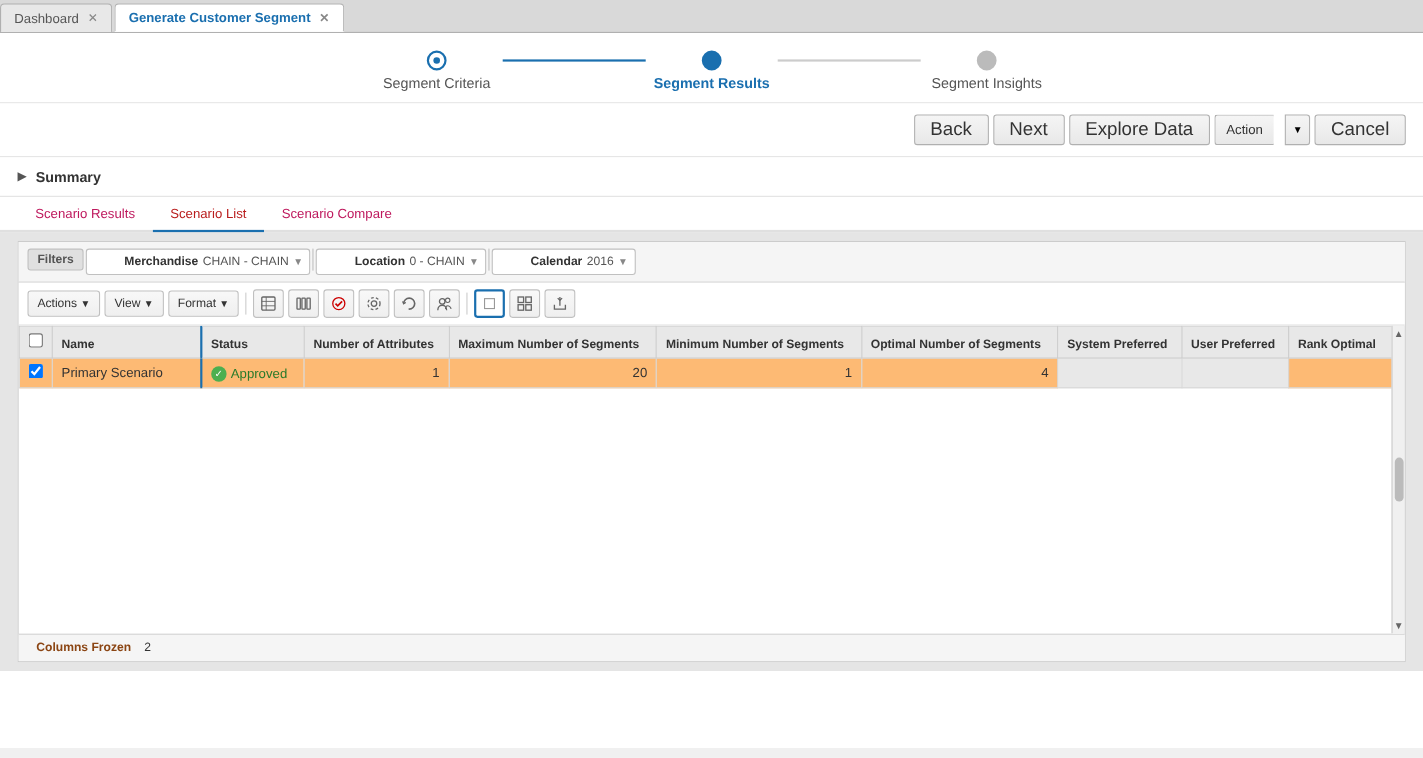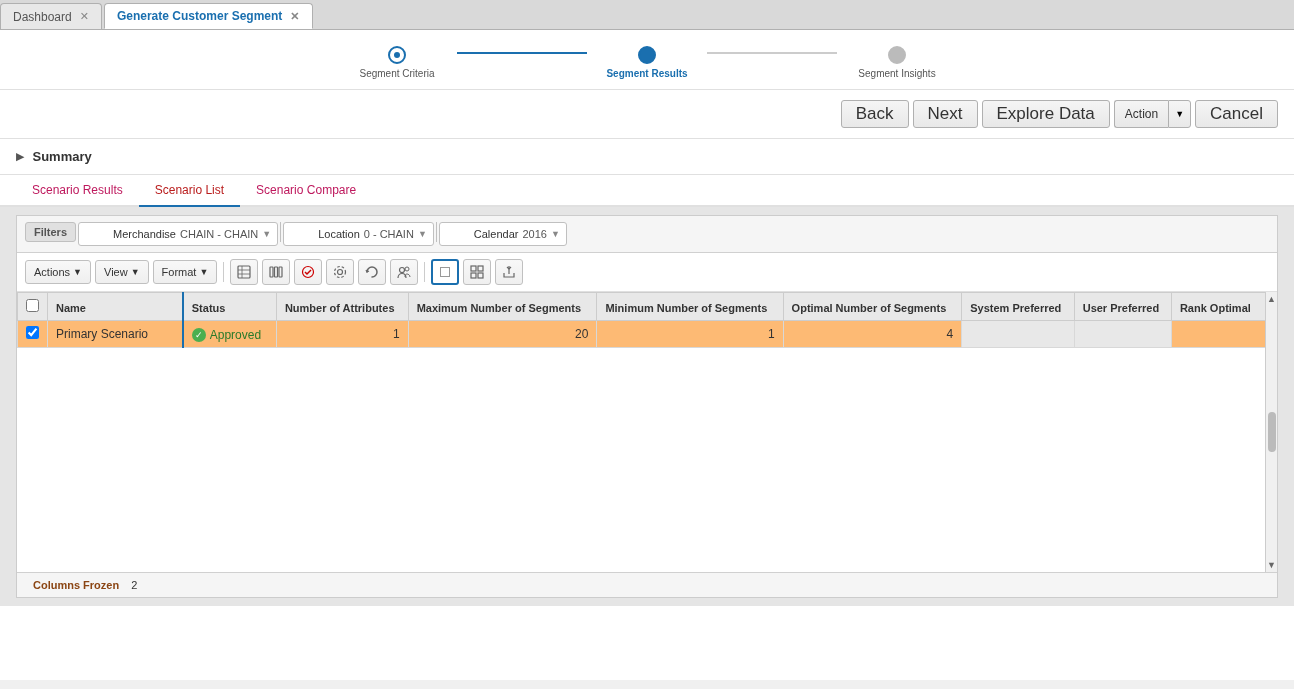--- a/index.html
+++ b/index.html
@@ -89,21 +89,21 @@
       border-color: #bbb;
       background: #bbb;
     }
     .step-circle .inner-dot {
       width: 6px;
       height: 6px;
       border-radius: 50%;
       background: #1a6faf;
     }
     .step-label {
-      font-size: 10px;
+      font-size: 13px;
       color: #555;
       text-align: right;
     }
     .step-label.active {
       color: #1a6faf;
       font-weight: bold;
     }
     .step-connector {
       width: 130px;
       height: 2px;
@@ -131,20 +131,21 @@
       color: #333;
       cursor: pointer;
       border-radius: 3px;
       height: 28px;
       display: flex;
       align-items: center;
     }
     .btn-action {
       display: flex;
       align-items: stretch;
+      gap: 10px;
     }
     .btn-action .main-part {
       padding: 4px 10px;
       font-size: 12px;
       border: 1px solid #b0b0b0;
       border-right: none;
       background: linear-gradient(to bottom, #f5f5f5, #e8e8e8);
       color: #333;
       cursor: pointer;
       border-radius: 3px 0 0 3px;
@@ -231,21 +232,21 @@
       align-items: center;
       background: #fff;
       border: 1px solid #c0c0c0;
       border-radius: 3px;
       padding: 2px 6px;
       font-size: 11px;
       cursor: pointer;
       height: 24px;
       gap: 4px;
     }
-    .filter-item .filter-name { font-weight: normal; color: #333; padding-left: 28px; }
+    .filter-item .filter-name { font-weight: bold; color: #333; padding-left: 28px; }
     .filter-item .filter-value { color: #555; }
     .filter-item .dropdown-icon { color: #888; font-size: 9px; }
     .filter-separator {
       width: 1px;
       height: 20px;
       background: #c0c0c0;
       margin: 0 2px;
     }
 
     

